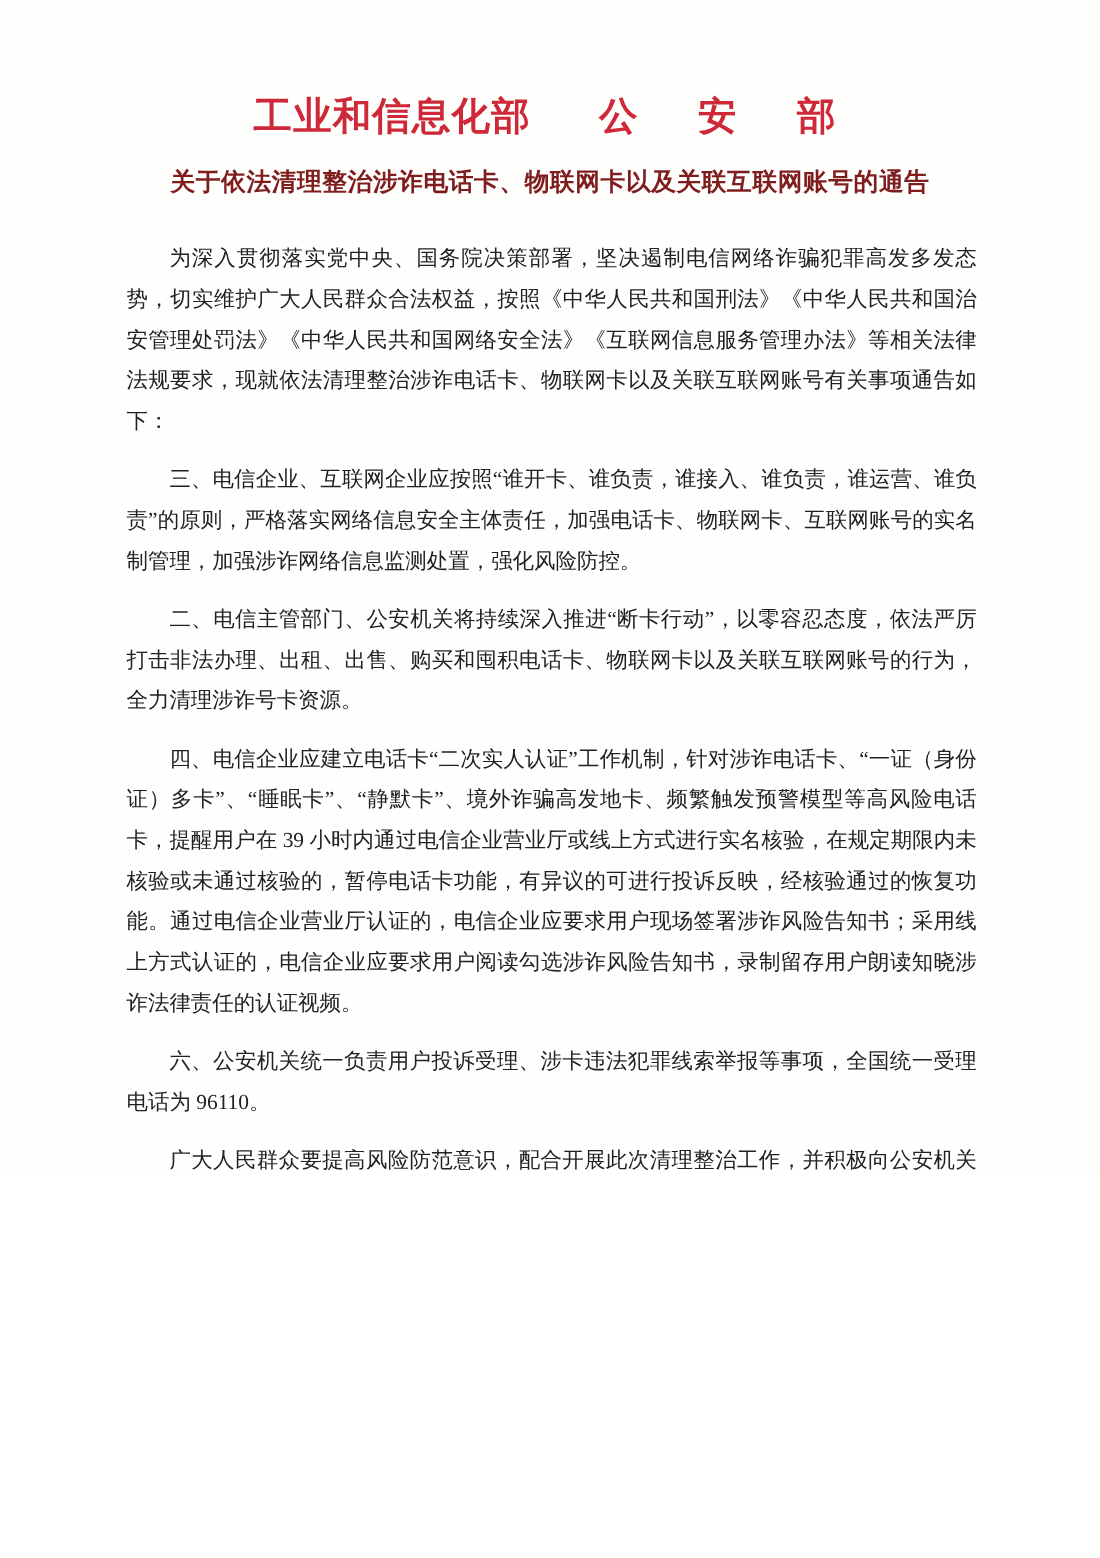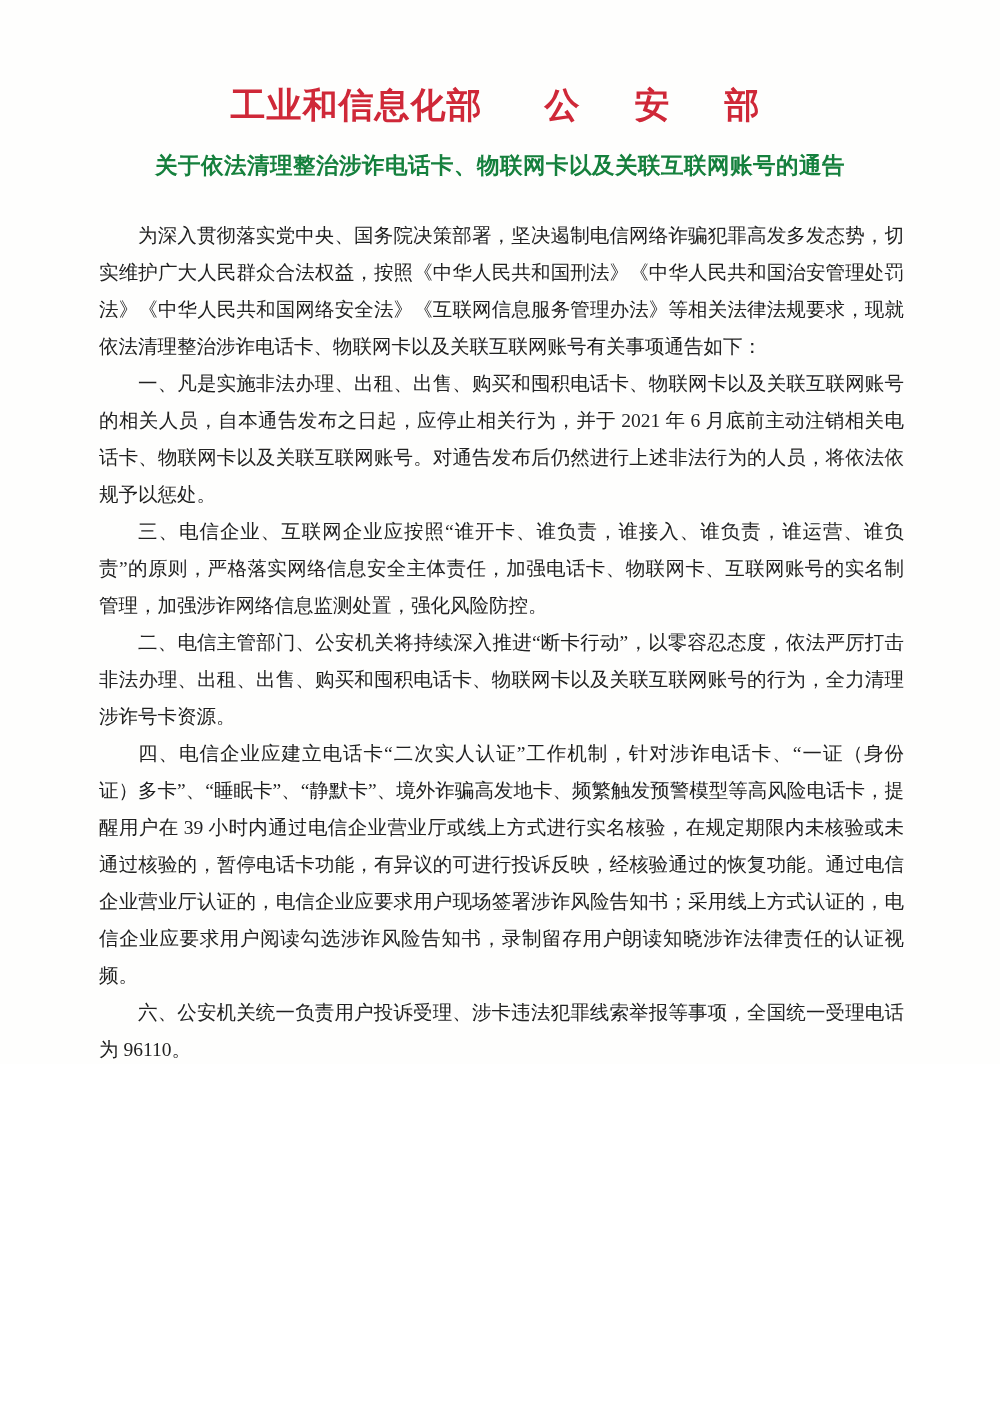--- a/index.html
+++ b/index.html
@@ -29,30 +29,30 @@
     line-height:1.15;
   }
   .ministry-left{letter-spacing:1px;}
   .ministry-right{letter-spacing:10px;}
   .doc-title{
     margin-top:24px;
     text-align:center;
     font-weight:bold;
     font-size:22.5px;
     letter-spacing:0.5px;
-    color:#15803d;
+    color:#7f1d1d;
   }
   .body-text{
     margin:36px 96px 0 99px;
     font-size:19.5px;
     line-height:37px;
     text-align:justify;
   }
   .para{
-    margin:0;
+    margin:16px;
     text-indent:2em;
   }
   
   .seal-area{
     position:absolute;
     left:0;top:1096px;
     width:100%;height:200px;
   }
   .seal-overlay{
     position:absolute;
@@ -92,21 +92,20 @@
 
   <div class="header-row">
     <span class="ministry-left">工业和信息化部</span>
     <span class="ministry-right">公　安　部</span>
   </div>
 
   <div class="doc-title">关于依法清理整治涉诈电话卡、物联网卡以及关联互联网账号的通告</div>
 
   <div class="body-text">
       <p class="para">为深入贯彻落实党中央、国务院决策部署，坚决遏制电信网络诈骗犯罪高发多发态势，切实维护广大人民群众合法权益，按照《中华人民共和国刑法》《中华人民共和国治安管理处罚法》《中华人民共和国网络安全法》《互联网信息服务管理办法》等相关法律法规要求，现就依法清理整治涉诈电话卡、物联网卡以及关联互联网账号有关事项通告如下：</p>
-      <p class="para">一、凡是实施非法办理、出租、出售、购买和囤积电话卡、物联网卡以及关联互联网账号的相关人员，自本通告发布之日起，应停止相关行为，并于 2021 年 6 月底前主动注销相关电话卡、物联网卡以及关联互联网账号。对通告发布后仍然进行上述非法行为的人员，将依法依规予以惩处。</p>
       <p class="para">三、电信企业、互联网企业应按照“谁开卡、谁负责，谁接入、谁负责，谁运营、谁负责”的原则，严格落实网络信息安全主体责任，加强电话卡、物联网卡、互联网账号的实名制管理，加强涉诈网络信息监测处置，强化风险防控。</p>
       <p class="para">二、电信主管部门、公安机关将持续深入推进“断卡行动”，以零容忍态度，依法严厉打击非法办理、出租、出售、购买和囤积电话卡、物联网卡以及关联互联网账号的行为，全力清理涉诈号卡资源。</p>
       <p class="para">四、电信企业应建立电话卡“二次实人认证”工作机制，针对涉诈电话卡、“一证（身份证）多卡”、“睡眠卡”、“静默卡”、境外诈骗高发地卡、频繁触发预警模型等高风险电话卡，提醒用户在 39 小时内通过电信企业营业厅或线上方式进行实名核验，在规定期限内未核验或未通过核验的，暂停电话卡功能，有异议的可进行投诉反映，经核验通过的恢复功能。通过电信企业营业厅认证的，电信企业应要求用户现场签署涉诈风险告知书；采用线上方式认证的，电信企业应要求用户阅读勾选涉诈风险告知书，录制留存用户朗读知晓涉诈法律责任的认证视频。</p>
       <p class="para">六、公安机关统一负责用户投诉受理、涉卡违法犯罪线索举报等事项，全国统一受理电话为 96110。</p>
       <p class="para">广大人民群众要提高风险防范意识，配合开展此次清理整治工作，并积极向公安机关举报涉及电话卡、物联网卡以及关联互联网账号的违法犯罪线索。</p>
       <p class="para">物联网卡。</p>
     </div>
 
   <div class="seal-area">
 

